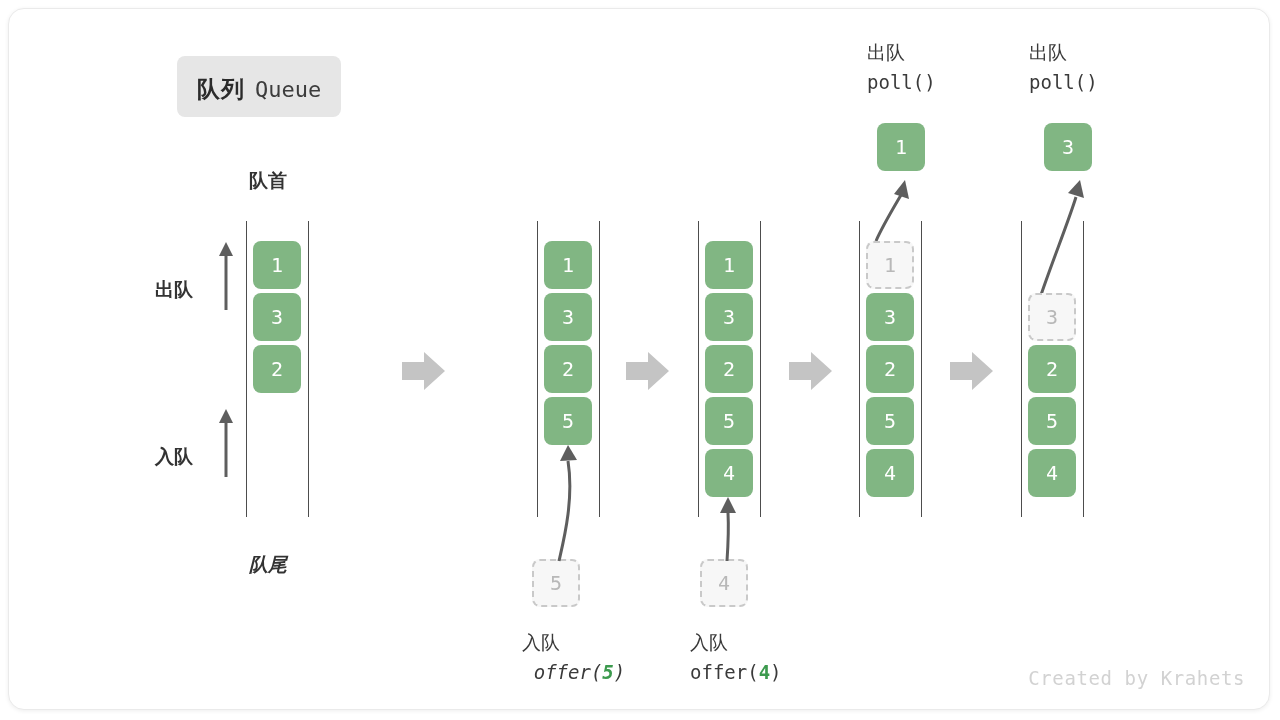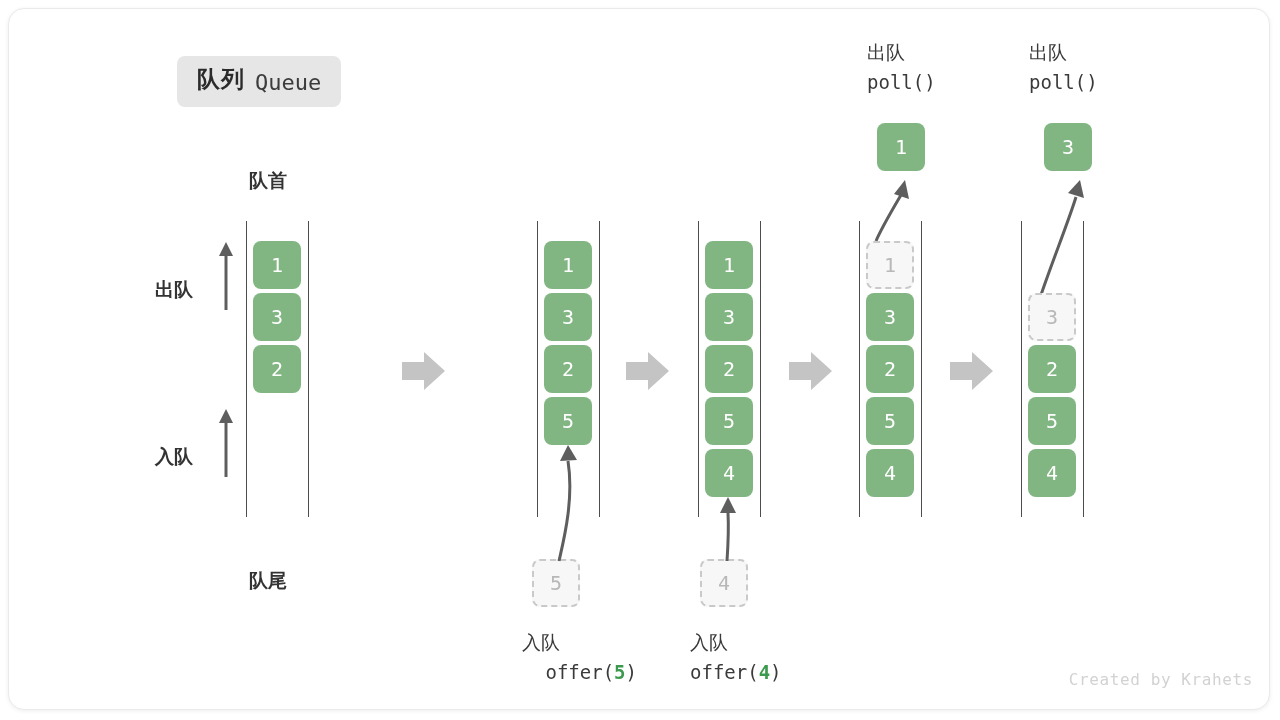--- a/index.html
+++ b/index.html
@@ -20,24 +20,24 @@
     border-radius: 16px;
     box-shadow: 0 1px 4px rgba(0,0,0,0.07);
     box-sizing: border-box;
     overflow: hidden;
   }
   .abs { position: absolute; }
 
   
   #title-badge {
     left: 168px; top: 47px;
-    padding: 8px 20px 12px 20px;
+    padding: 18px 20px 12px 20px;
     background: #e6e6e6;
     border-radius: 8px;
-    display: flex; align-items: flex-end; gap: 10px;
+    display: flex; align-items: center; gap: 10px;
     box-sizing: border-box;
   }
   #title-badge .cn {
     font-size: 23px; font-weight: bold; color: #2b2b2b;
     font-family: "Liberation Sans", "DejaVu Sans", sans-serif;
     letter-spacing: 1px;
   }
   #title-badge .en {
     font-size: 22px; color: #3c3c3c;
     font-family: "DejaVu Sans Mono", "Liberation Mono", monospace;
@@ -83,39 +83,39 @@
     display: block;
   }
   .op-label .code {
     font-size: 19px; color: #3a3a3a;
     font-family: "DejaVu Sans Mono", "Liberation Mono", monospace;
     display: block;
   }
   .op-label .code .num { color: #3c9a4e; font-weight: bold; }
 
   #footer {
-    right: 16px; bottom: 20px;
-    font-size: 16px; color: #d2d2d2;
+    right: 24px; bottom: 20px;
+    font-size: 19px; color: #d2d2d2;
     font-family: "DejaVu Sans Mono", "Liberation Mono", monospace;
     letter-spacing: 0.6px;
   }
   svg { overflow: visible; }
 </style>
 </head>
 <body>
 
 <div id="card">
 
   <div class="abs" id="title-badge">
     <span class="cn">队列</span>
     <span class="en">Queue</span>
   </div>
 
   <div class="abs cn-label" style="left:240px; top:159px;text-align:right;">队首</div>
-  <div class="abs cn-label" style="left:240px; top:559px;">队尾</div>
+  <div class="abs cn-label" style="left:240px; top:543px;font-style:italic;">队尾</div>
 
   <div class="abs cn-label" style="left:146px; top:268px;">出队</div>
   <svg class="abs" style="left:207px; top:233px;" width="20" height="70">
     <line x1="10" y1="68" x2="10" y2="12" stroke="#5e5e5e" stroke-width="3"></line>
     <polygon points="10,0 3,14 17,14" fill="#5e5e5e"></polygon>
   </svg>
 
   <div class="abs cn-label" style="left:146px; top:435px;">入队</div>
   <svg class="abs" style="left:207px; top:400px;" width="20" height="70">
     <line x1="10" y1="68" x2="10" y2="12" stroke="#5e5e5e" stroke-width="3"></line>
@@ -139,21 +139,21 @@
   <div class="abs box filled" style="left:535px; top:336px;">2</div>
   <div class="abs box filled" style="left:535px; top:388px;">5</div>
 
   <div class="abs box ghost" style="left:523px; top:550px;">5</div>
   <svg class="abs" style="left:525px; top:430px;" width="70" height="125">
     <path d="M 25 122 C 30 100, 40 60, 34 22" stroke="#5e5e5e" stroke-width="3" fill="none"></path>
     <polygon points="34,6 26,22 43,21" fill="#5e5e5e"></polygon>
   </svg>
   <div class="abs op-label" style="left:513px; top:620px; width:115px;">
     <span class="cn" style="text-align:left; display:block;">入队</span>
-    <span class="code" style="text-align:right; display:block;"><span>offer(</span><span class="num">5</span><span>)</span></span>
+    <span class="code" style="text-align:center; display:block;font-style:italic;"><span>offer(</span><span class="num">5</span><span>)</span></span>
   </div>
 
   <svg class="abs" style="left:617px; top:343px;" width="44" height="38">
     <polygon points="0,10 22,10 22,0 43,19 22,38 22,28 0,28" fill="#c4c4c4"></polygon>
   </svg>
 
   <div class="abs rail" style="left:689px; top:212px; height:296px;"></div>
   <div class="abs rail" style="left:751px; top:212px; height:296px;"></div>
   <div class="abs box filled" style="left:696px; top:232px;">1</div>
   <div class="abs box filled" style="left:696px; top:284px;">3</div>

